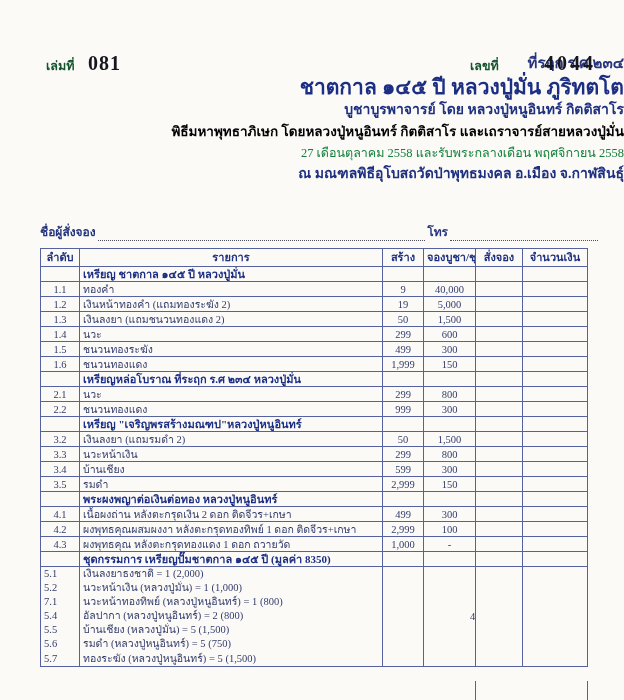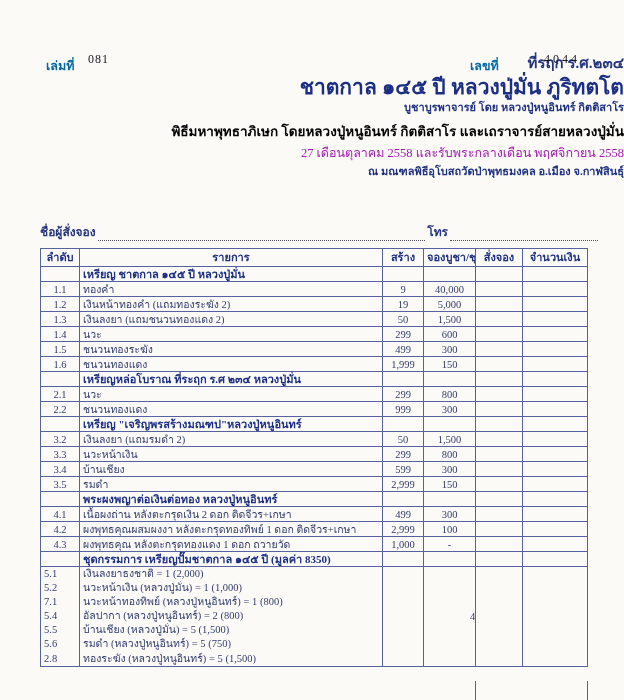--- a/index.html
+++ b/index.html
@@ -6,28 +6,28 @@
   body{
     width:624px;height:700px;position:relative;overflow:hidden;
     background:#fbfaf7;
     font-family:"Liberation Serif","DejaVu Serif",serif;
     color:#25347c;
   }
   .abs{position:absolute;}
   .center{left:0;right:0;text-align:right;}
 
   
-  .meta-label{font-size:12.5px;font-weight:600;color:#0369a1;}
-  .meta-value{font-size:12px;font-weight:400;color:#16161e;letter-spacing:2px;}
+  .meta-label{font-size:12.5px;font-weight:600;color:#14532d;}
+  .meta-value{font-size:20px;font-weight:700;color:#16161e;letter-spacing:2px;}
 
   
   .title{font-size:21px;font-weight:700;color:#1b2e84;}
-  .sub-bold{font-size:11px;font-weight:700;color:#1e3080;}
+  .sub-bold{font-size:14px;font-weight:700;color:#1e3080;}
   .sub{font-size:13.5px;font-weight:600;color:#000000;}
-  .sub-sm{font-size:12.5px;font-weight:500;color:#a21caf;}
+  .sub-sm{font-size:12.5px;font-weight:500;color:#15803d;}
 
   
   .order-line{left:40px;top:222px;width:560px;display:flex;align-items:flex-end;
     font-size:12px;font-weight:600;color:#25347c;}
   .dotfill{flex:1;border-bottom:1.6px dotted #4c4c58;height:13px;margin:0 2px;}
   .dotfill.short{flex:0 0 148px;}
 
   
   table.order{
     border-collapse:collapse;table-layout:fixed;
@@ -265,21 +265,21 @@
         <td class="c"></td>
       </tr>
       <tr class="block">
         <td>
           <div class="bl c">5.1</div>
           <div class="bl c">5.2</div>
           <div class="bl c">7.1</div>
           <div class="bl c">5.4</div>
           <div class="bl c">5.5</div>
           <div class="bl c">5.6</div>
-          <div class="bl c">2.8</div>
+          <div class="bl c">5.7</div>
         </td>
         <td class="desc">
           <div class="bl">เงินลงยาธงชาติ = 1 (2,000)</div>
           <div class="bl">นวะหน้าเงิน (หลวงปู่มั่น) = 1 (1,000)</div>
           <div class="bl">นวะหน้าทองทิพย์ (หลวงปู่หนูอินทร์) = 1 (800)</div>
           <div class="bl">อัลปากา (หลวงปู่หนูอินทร์) = 2 (800)</div>
           <div class="bl">บ้านเชียง (หลวงปู่มั่น) = 5 (1,500)</div>
           <div class="bl">รมดำ (หลวงปู่หนูอินทร์) = 5 (750)</div>
           <div class="bl">ทองระฆัง (หลวงปู่หนูอินทร์) = 5 (1,500)</div>
         </td>

